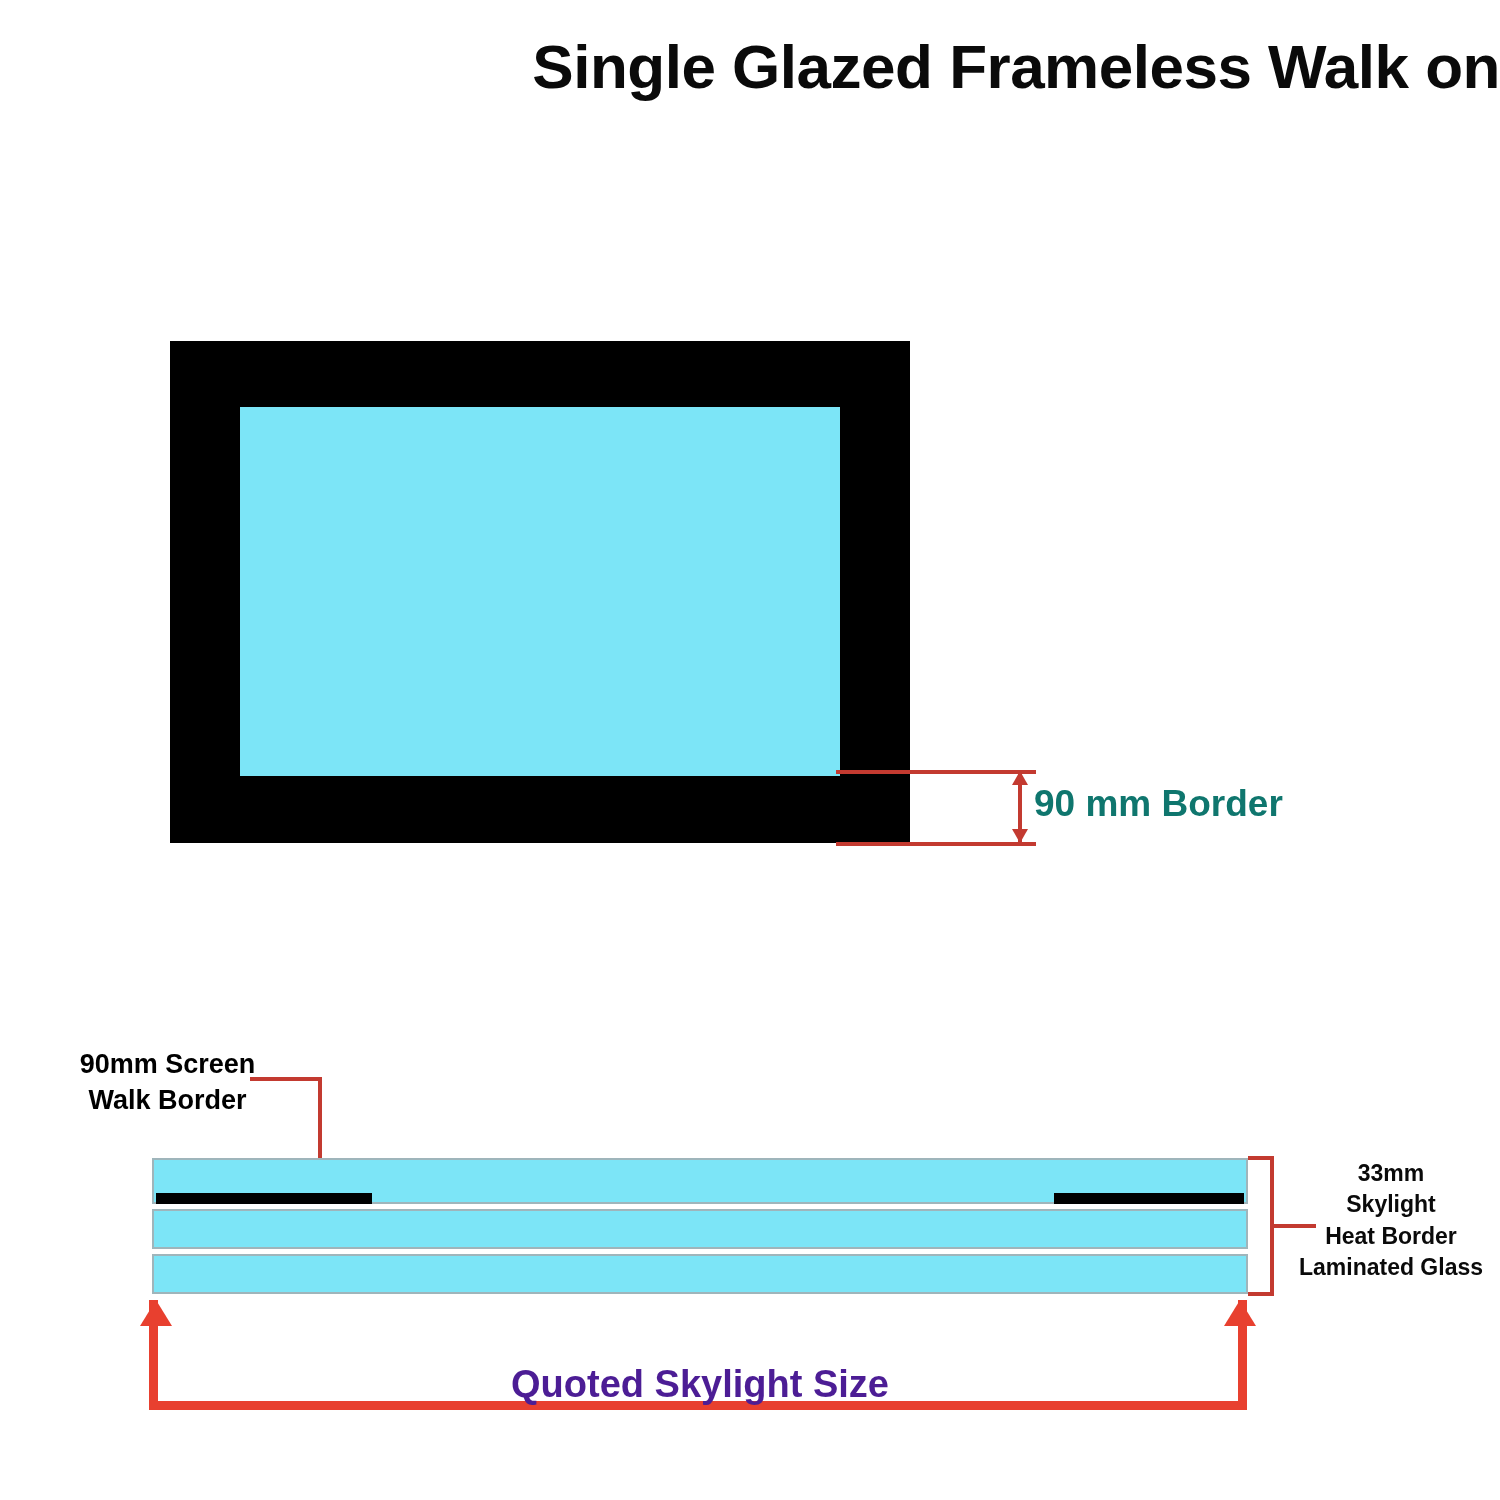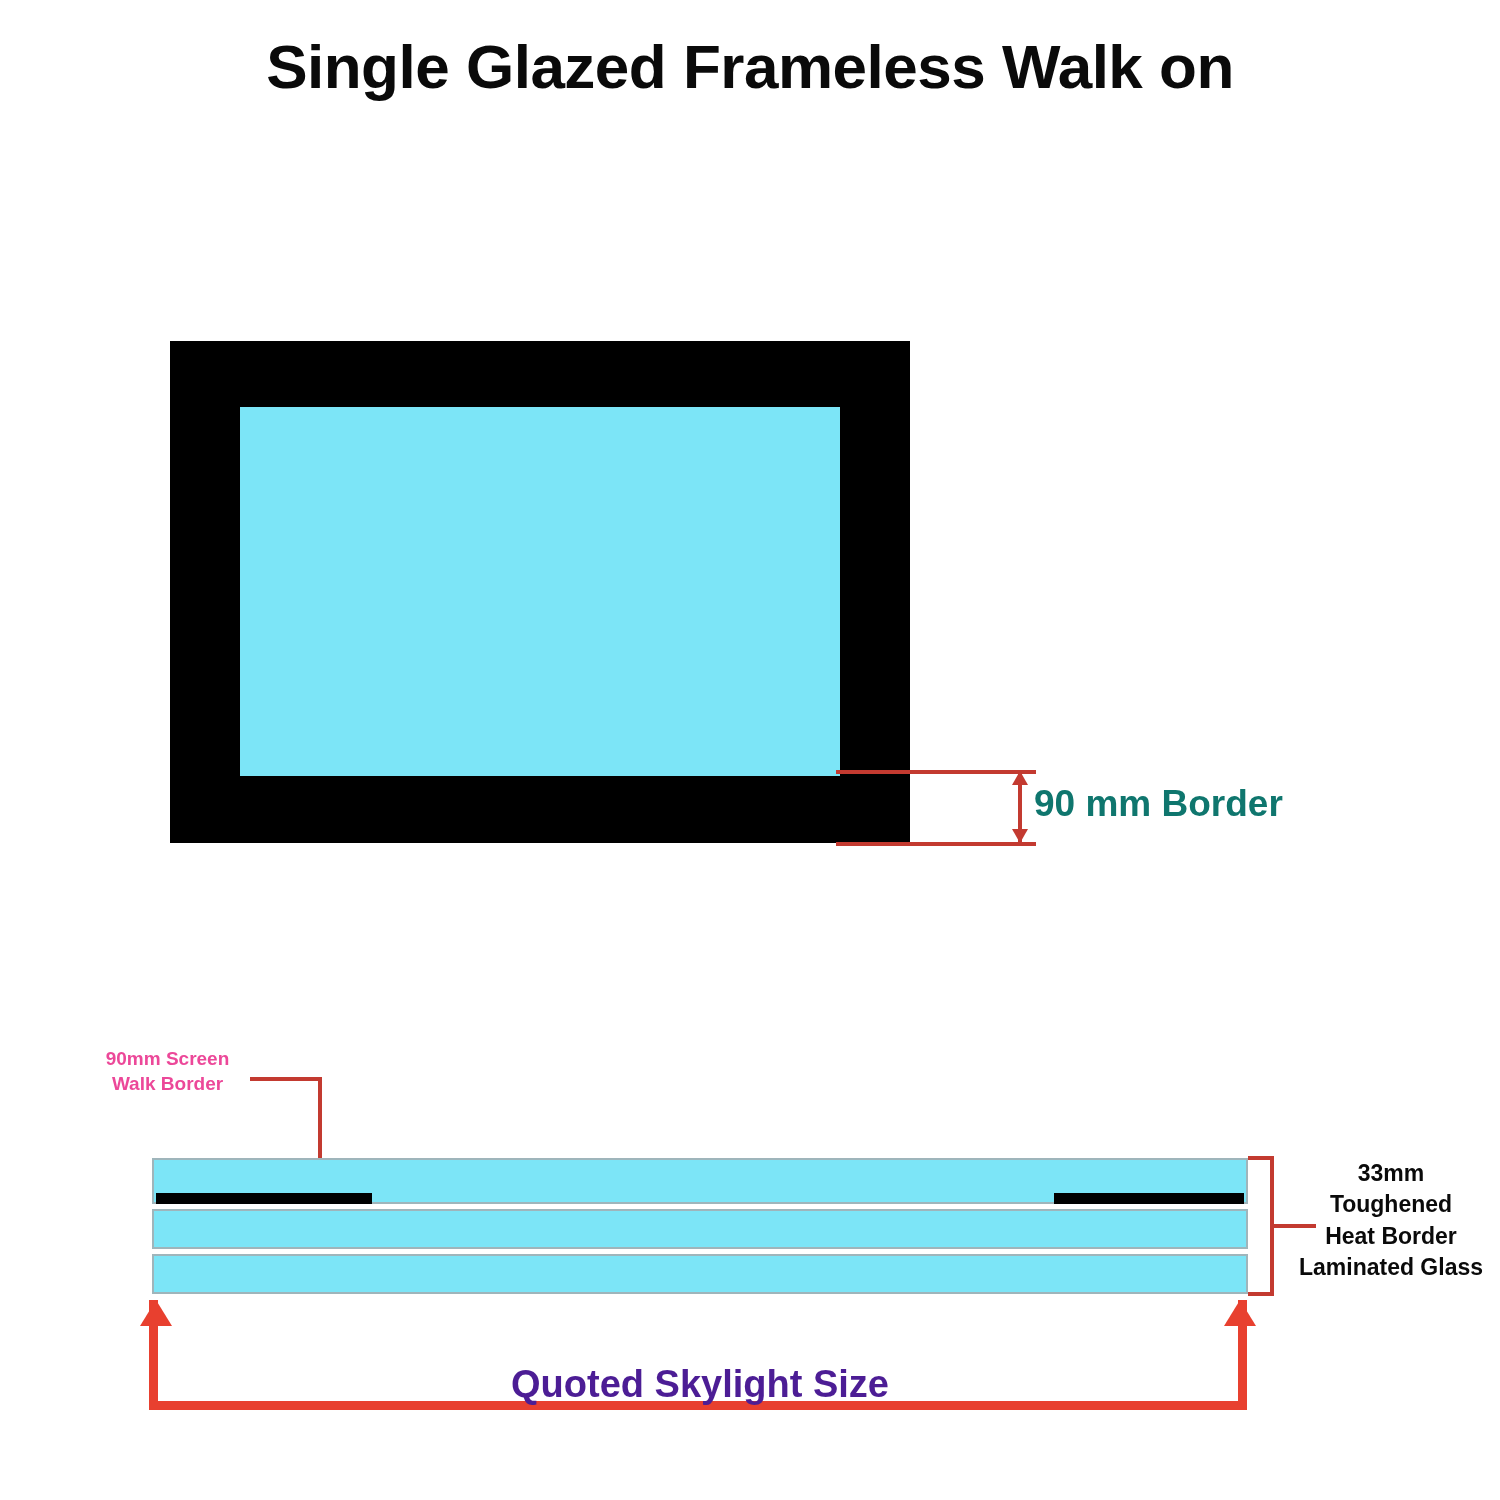--- a/index.html
+++ b/index.html
@@ -16,21 +16,21 @@
     font-family: "Liberation Sans", "DejaVu Sans", sans-serif;
     color: #111111;
   }
 
   
   #diagram-title {
     position: absolute;
     left: 0;
     top: 34px;
     width: 1500px;
-    text-align: center;
+    text-align: right;
     font-size: 62px;
     font-weight: 700;
     letter-spacing: -0.5px;
     line-height: 1.05;
     color: #0a0a0a;
     white-space: nowrap;
   }
 
   
   #plan-view {
@@ -129,24 +129,24 @@
   #print-band-left  { left: 2px;   width: 216px; }
   #print-band-right { right: 2px;  width: 190px; }
 
   
   #screenprint-label {
     position: absolute;
     left: 60px;
     top: 1046px;
     width: 215px;
     text-align: center;
-    font-size: 19px;
+    font-size: 27px;
     font-weight: 700;
     line-height: 1.34;
-    color: #ec4899;
+    color: #000000;
   }
   #screenprint-leader-h {
     position: absolute;
     left: 250px;
     top: 1077px;
     width: 72px;
     height: 4px;
     background: #c33a30;
   }
   #screenprint-leader-v {
@@ -296,21 +296,21 @@
 </div>
 
 <div id="thickness-bracket">
   <div id="bracket-vert"></div>
   <div class="bracket-arm" id="bracket-arm-top"></div>
   <div class="bracket-arm" id="bracket-arm-bot"></div>
 </div>
 <div id="bracket-tick"></div>
 <div id="thickness-label">
   <div>33mm</div>
-  <div>Toughened</div>
+  <div>Skylight</div>
   <div>Heat Border</div>
   <div>Laminated Glass</div>
 </div>
 
 <div id="quoted-dim">
   <div id="quoted-baseline"></div>
   <div class="quoted-riser" id="quoted-riser-left">
     <div class="quoted-arrowhead" id="quoted-arrowhead-left"></div>
   </div>
   <div class="quoted-riser" id="quoted-riser-right">

